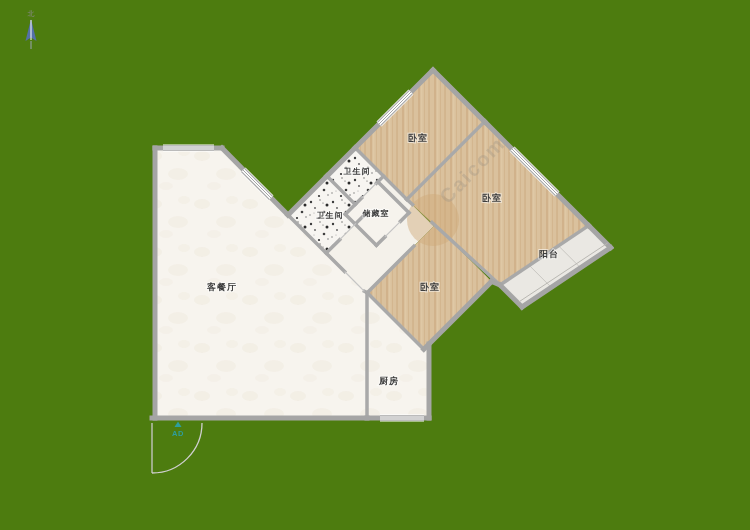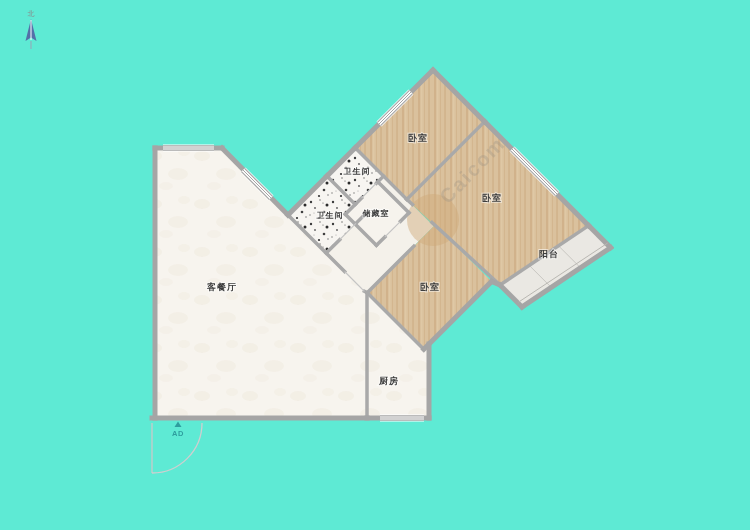--- a/index.html
+++ b/index.html
@@ -1,16 +1,16 @@
 <!DOCTYPE html>
 <html><head>
 <meta charset="utf-8">
 <style>
   html,body{margin:0;padding:0;background:#ffffff;}
-  #stage{position:relative;width:750px;height:530px;background:#5eead4;overflow:hidden;
+  #stage{position:relative;width:750px;height:530px;background:#4d7c0f;overflow:hidden;
          font-family:"Liberation Sans",sans-serif;}
   svg{display:block;}
   text{font-family:"Liberation Sans",sans-serif;}
   .room-label{fill:#3d3d3d;font-size:9px;font-weight:700;letter-spacing:1px;
               text-anchor:middle;paint-order:stroke;stroke:#ffffff;stroke-width:2px;
               stroke-opacity:.55;}
   .room-label.small{font-size:8px;}
   .marker-text{fill:#2e9e9e;font-size:7.5px;font-weight:700;text-anchor:middle;letter-spacing:.5px;}
   .compass-text{fill:#8a8a8a;font-size:7px;text-anchor:middle;}
   .watermark{fill:#9a9184;opacity:.32;font-size:20px;font-weight:700;letter-spacing:2px;}

